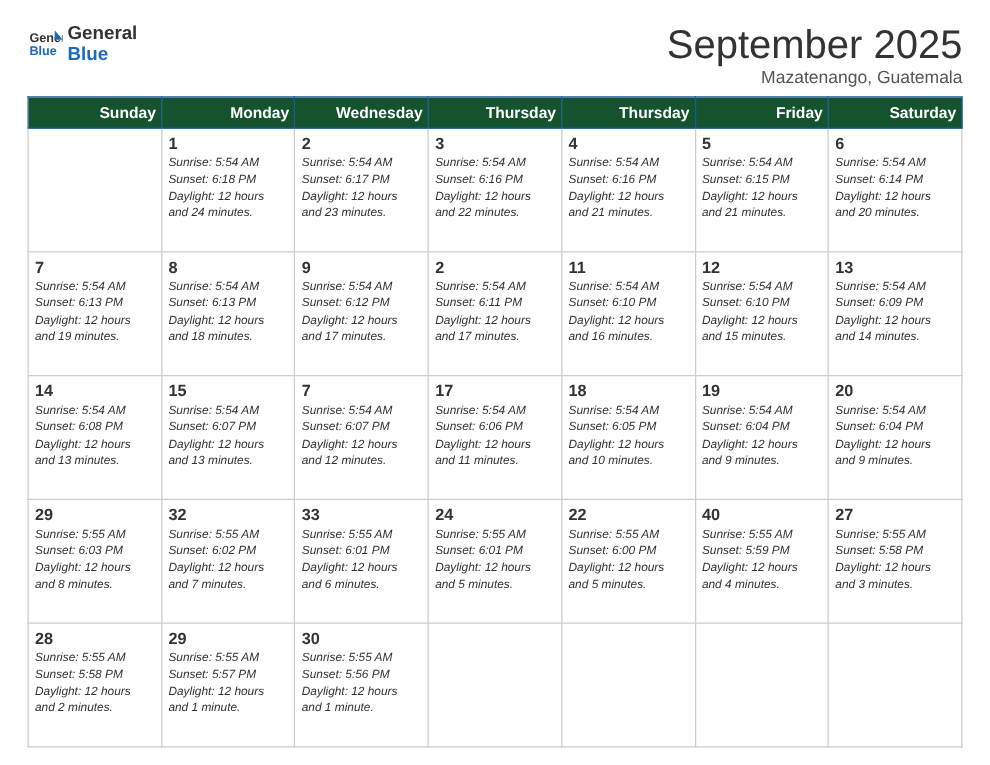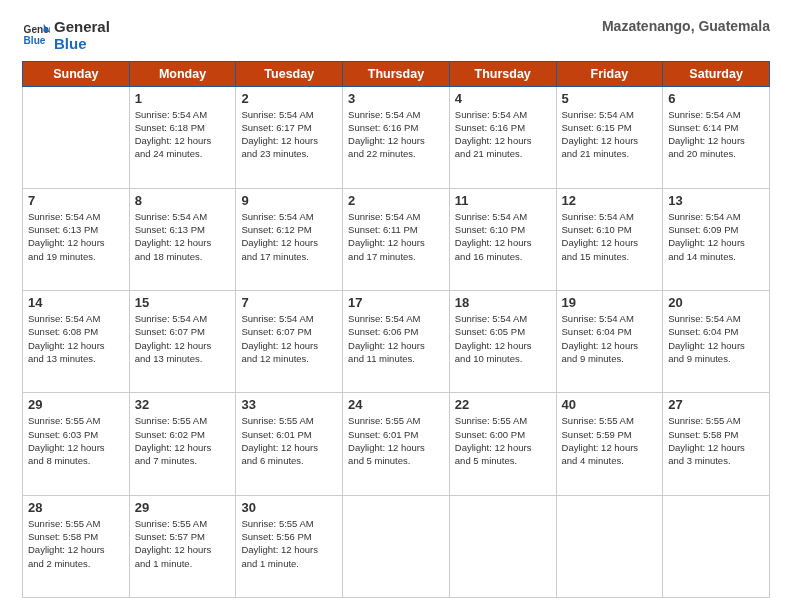--- a/index.html
+++ b/index.html
@@ -37,35 +37,34 @@
     }
     .month-title {
       font-size: 32px;
       font-weight: normal;
       color: #333;
       line-height: 1.1;
     }
     .location {
       font-size: 14px;
       color: #555;
-      font-weight: bold;
     }
     .calendar-table {
       width: 100%;
       border-collapse: collapse;
       flex: 1;
       table-layout: fixed;
     }
     .calendar-table thead th {
-      background-color: #c2410c;
+      background-color: #14532d;
       color: #fff;
       font-size: 12.5px;
       font-weight: bold;
       padding: 5px 4px;
-      text-align: center;
+      text-align: right;
       border: 1px solid #1a5a9a;
     }
     .calendar-table tbody td {
       border: 1px solid #ccc;
       vertical-align: top;
       padding: 4px 5px;
       font-size: 9.8px;
       color: #333;
       height: 88px;
       background: #fff;
@@ -77,20 +76,21 @@
       font-size: 13px;
       font-weight: bold;
       color: #333;
       display: block;
       margin-bottom: 2px;
     }
     .day-info {
       font-size: 9.5px;
       color: #333;
       line-height: 1.4;
+      font-style: italic;
     }
     td.empty {
       background: #f9f9f9;
     }
   </style>
 </head>
 <body>
 
 <div class="page">
   <div class="header">
@@ -99,30 +99,31 @@
         <text x="2" y="16" font-size="13" font-weight="bold" fill="#333" font-family="Arial">General</text>
         <text x="2" y="30" font-size="13" font-weight="bold" fill="#1a6bbd" font-family="Arial">Blue</text>
         <polygon points="28,4 36,14 28,14" fill="#1a6bbd"></polygon>
       </svg>
       <div style="display:flex;flex-direction:column;justify-content:center;">
         <div style="font-size:15px;font-weight:bold;color:#333;line-height:1.15;">General</div>
         <div style="font-size:15px;font-weight:bold;color:#1a6bbd;line-height:1.15;">Blue</div>
       </div>
     </div>
     <div class="title-block">
+      <div class="month-title">September 2025</div>
       <div class="location">Mazatenango, Guatemala</div>
     </div>
   </div>
 
   <table class="calendar-table">
     <thead>
       <tr>
       <th>Sunday</th>
           <th>Monday</th>
-          <th>Tuesday</th>
+          <th>Wednesday</th>
           <th>Thursday</th>
           <th>Thursday</th>
           <th>Friday</th>
           <th>Saturday</th>
         </tr>
     </thead>
     <tbody id="calendar-body">
     <tr>
           <td class="empty"></td>
           <td>

